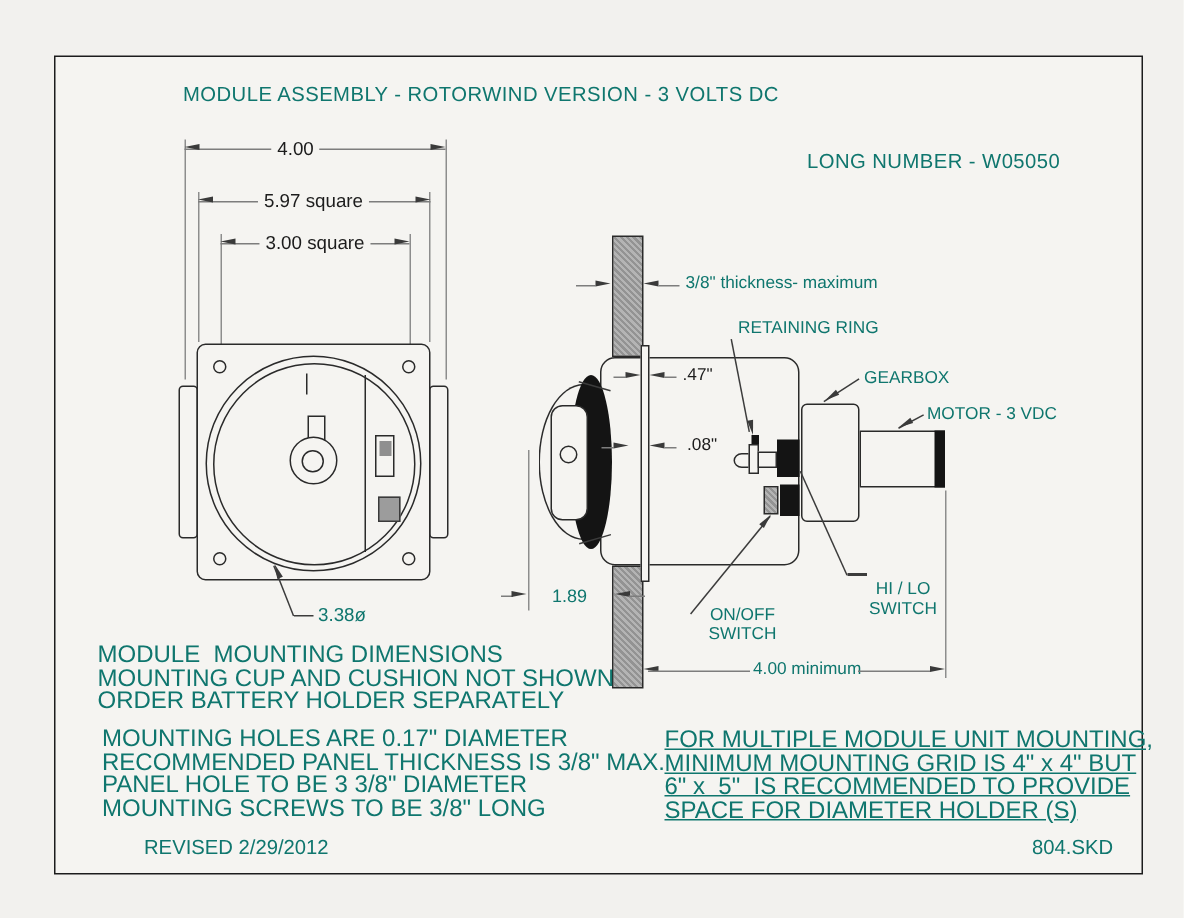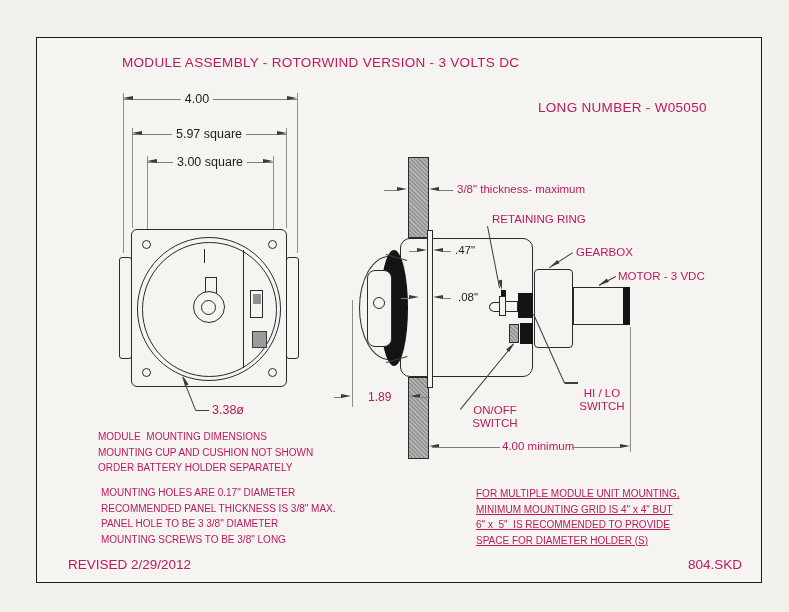--- a/index.html
+++ b/index.html
@@ -9,22 +9,22 @@
     --dim:#7d7d7d;
     --arr:#3a3a3a;
   }
   #canvas{
     position:relative;width:789px;height:612px;background:#f2f1ee;
     font-family:"Liberation Sans",sans-serif;color:var(--ink);
     overflow:hidden;
   }
   .sheet{position:absolute;left:36px;top:37px;width:726px;height:546px;
     background:var(--paper);border:1.6px solid #1c1c1c;box-sizing:border-box;}
-  .lbl{position:absolute;white-space:nowrap;color:#be185d;}
-  .t13{font-size:10px;margin-left:33px;}
+  .lbl{position:absolute;white-space:nowrap;color:#0f766e;}
+  .t13{font-size:16px;}
   .t115{font-size:11.5px;}
   .t12{font-size:12px;}
   .dimtext{position:absolute;font-size:12.5px;background:var(--paper);
     padding:0 4px;transform:translateX(-50%);white-space:nowrap;color:#1c1c1c;}
   .sidedim{position:absolute;font-size:11.5px;background:var(--paper);
     padding:0 2px;white-space:nowrap;color:#1c1c1c;}
   
   .hl{position:absolute;height:1px;background:var(--dim);}
   .vl{position:absolute;width:1px;background:#8d8d8d;}
   .ln{position:absolute;height:1.3px;background:#3c3c3c;transform-origin:0 0;}
@@ -187,15 +187,15 @@
     <div>PANEL HOLE TO BE 3 3/8" DIAMETER</div>
     <div>MOUNTING SCREWS TO BE 3/8" LONG</div>
   </div>
   <div class="lbl t13 notes" style="left:443px;top:486px;line-height:15.5px;text-decoration:underline;">
     <div>FOR MULTIPLE MODULE UNIT MOUNTING,</div>
     <div>MINIMUM MOUNTING GRID IS 4" x 4" BUT</div>
     <div>6" x  5"  IS RECOMMENDED TO PROVIDE</div>
     <div>SPACE FOR DIAMETER HOLDER (S)</div>
   </div>
 
-  <div class="lbl" style="left:68px;top:557px;font-size:13.5px;">REVISED 2/29/2012</div>
+  <div class="lbl" style="left:96px;top:557px;font-size:13.5px;">REVISED 2/29/2012</div>
   <div class="lbl" style="left:688px;top:557px;font-size:13.5px;">804.SKD</div>
 </div>
 
 </body></html>

